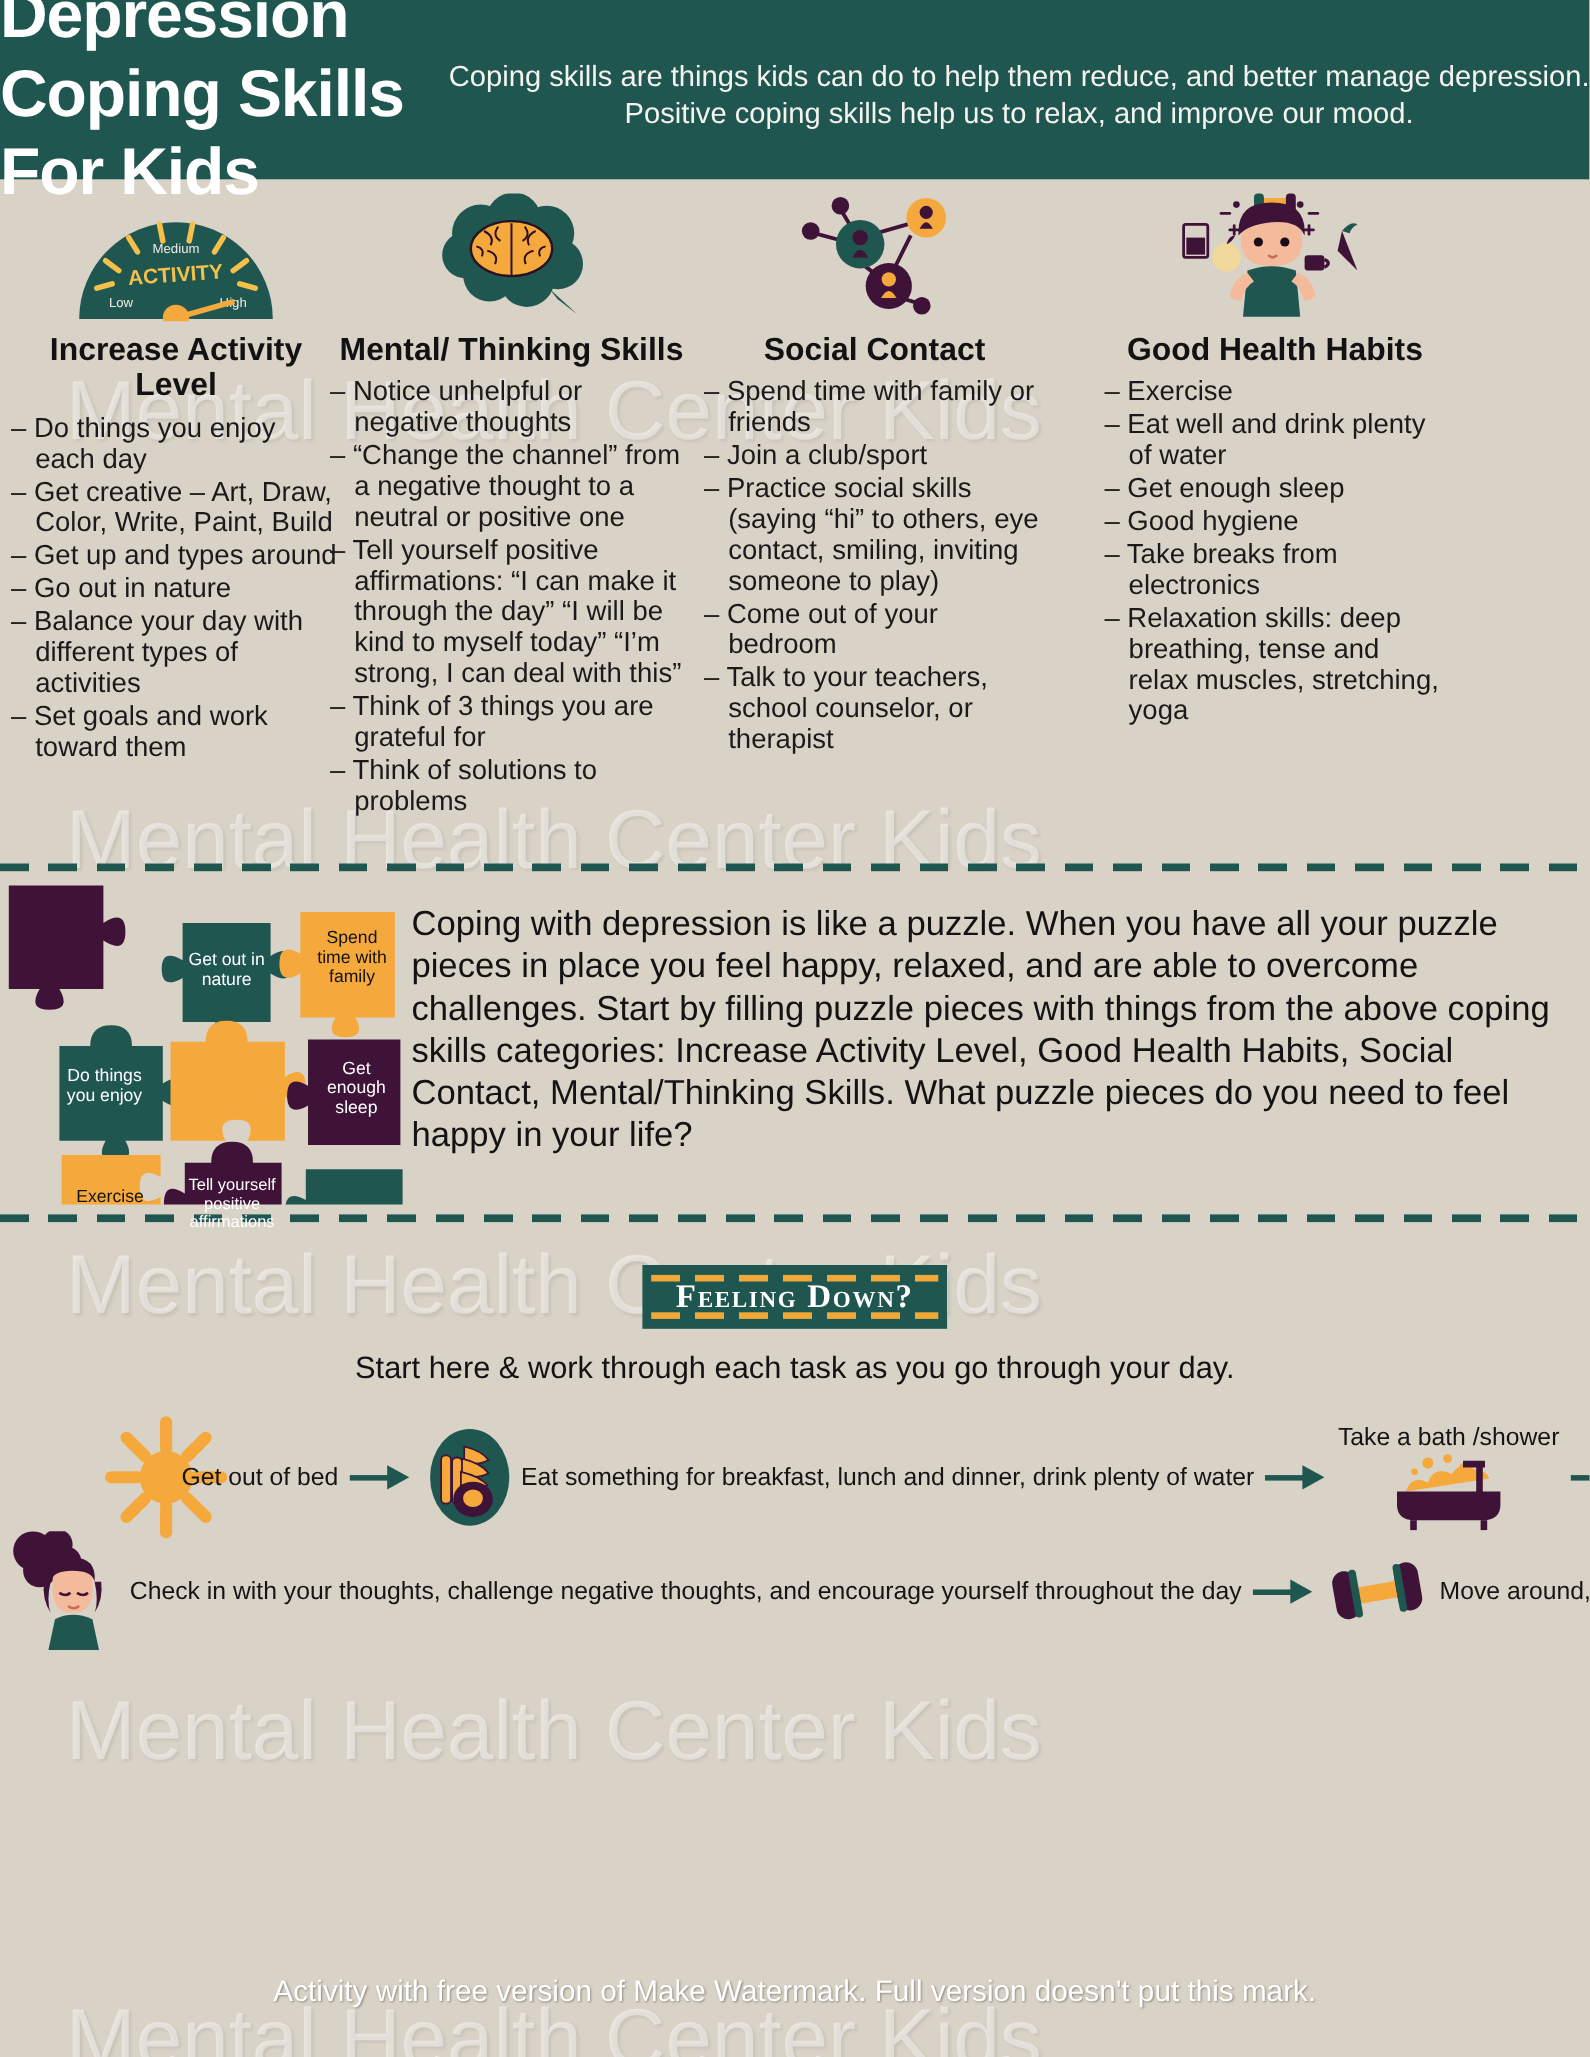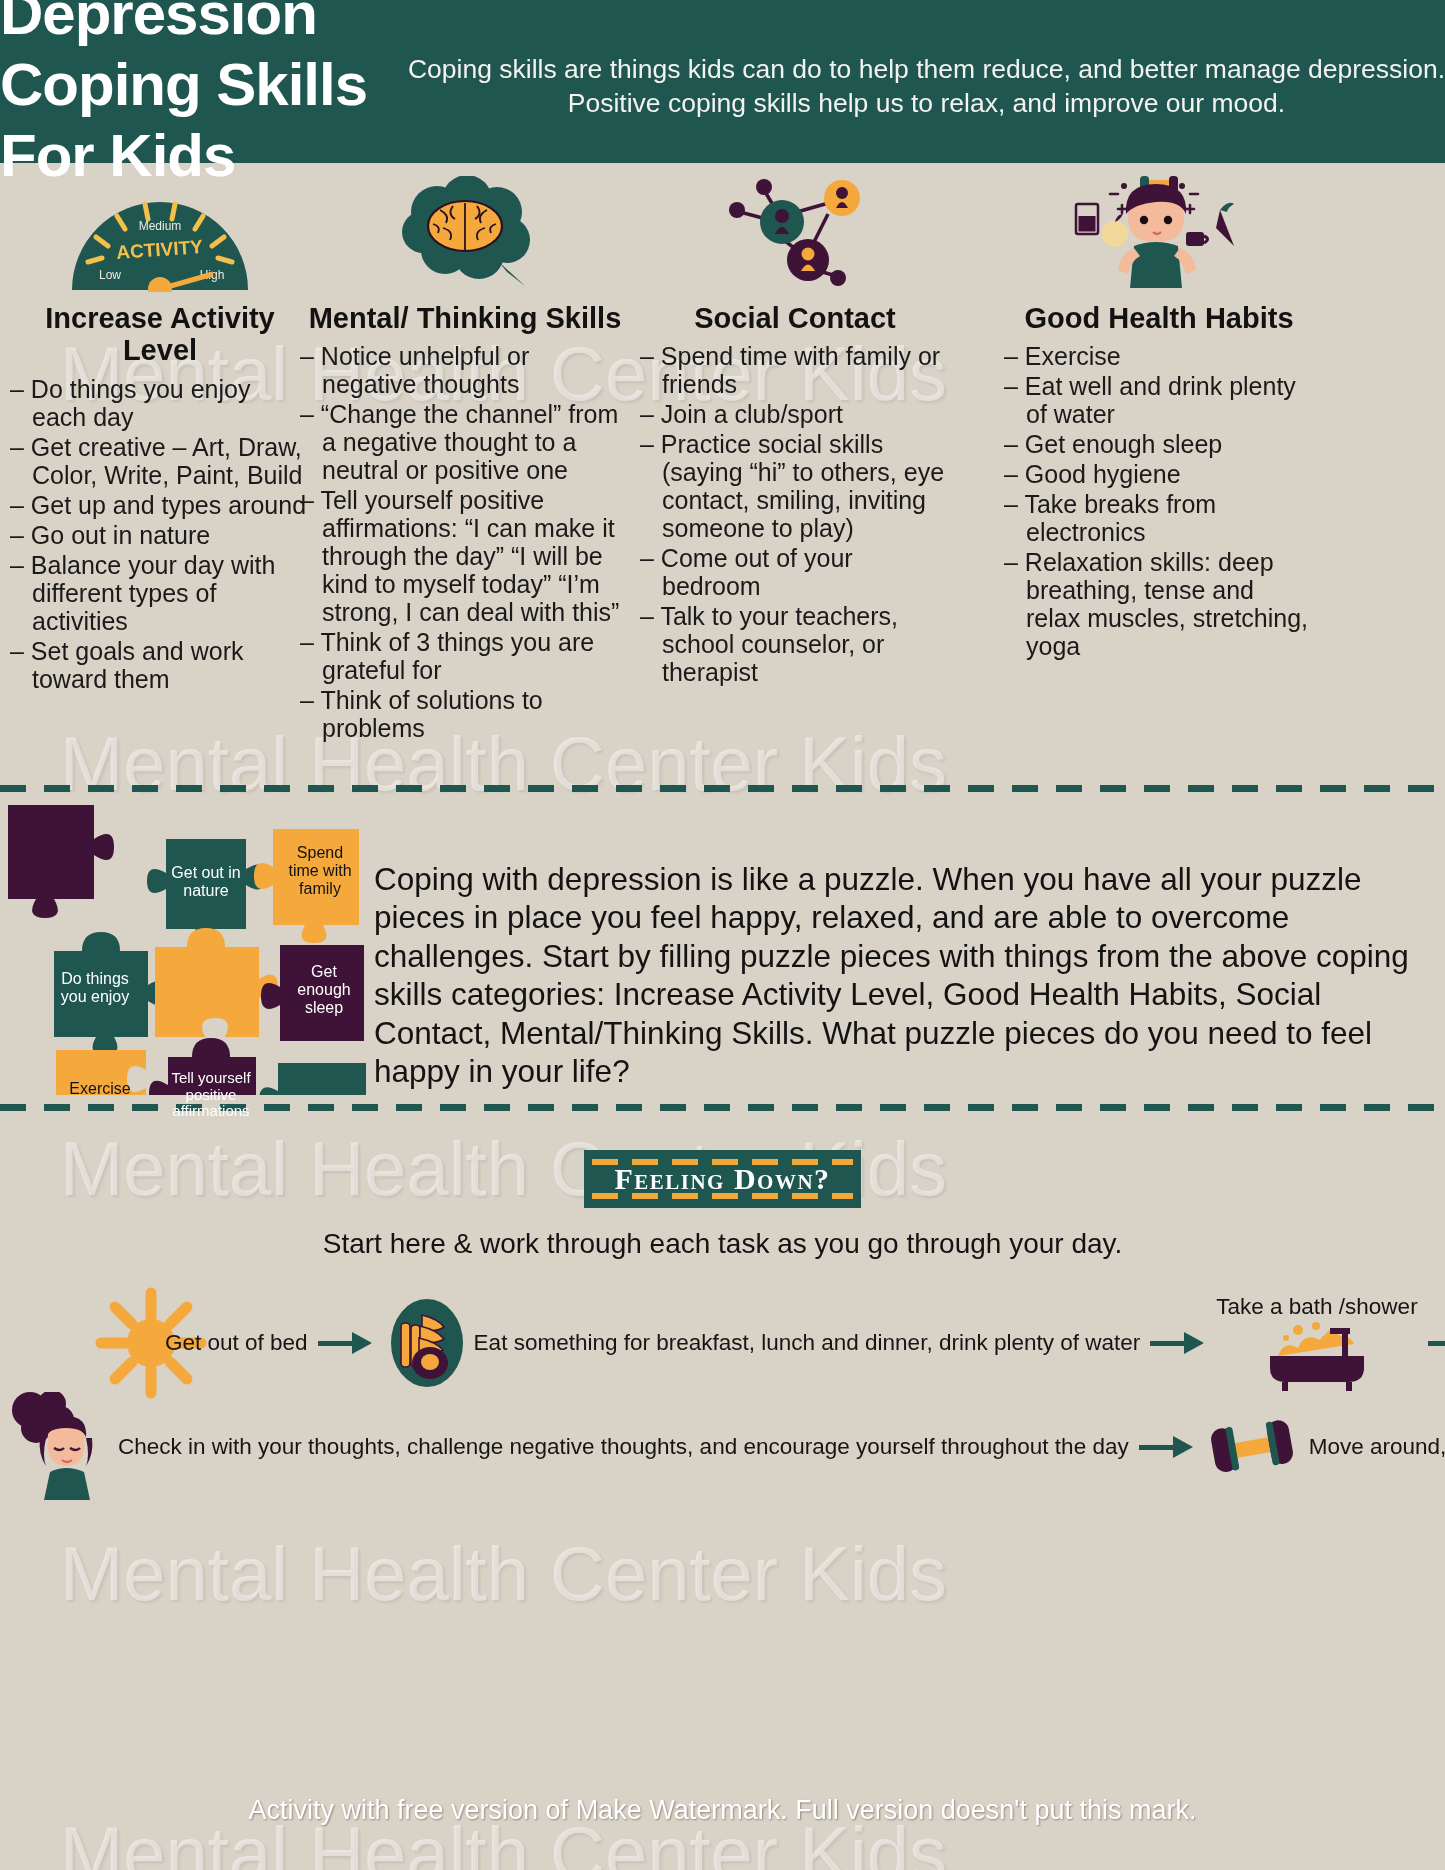--- a/index.html
+++ b/index.html
@@ -71,21 +71,21 @@
   .dash-b{top:1104px;}
 
   
   .puzzle-area{position:absolute;left:0;top:795px;width:370px;height:300px;}
   .pz{position:absolute;display:flex;align-items:center;justify-content:center;
       text-align:center;color:#ffffff;font-size:16px;line-height:1.12;
       box-sizing:border-box;padding:4px;}
   .pz.dark{color:#121212;}
   .para{
     position:absolute;left:374px;top:820px;width:1060px;
-    font-size:31.5px;line-height:1.22;color:#131313;margin-top:40px;
+    font-size:31.5px;line-height:1.22;color:#131313;
   }
 
   
   .badge{
     position:absolute;left:0;top:1150px;width:1445px;display:flex;
     justify-content:center;
   }
   .badge-inner{
     background:#1f5650;padding:12px 30px 12px 30px;position:relative;
     display:flex;align-items:center;justify-content:center;

